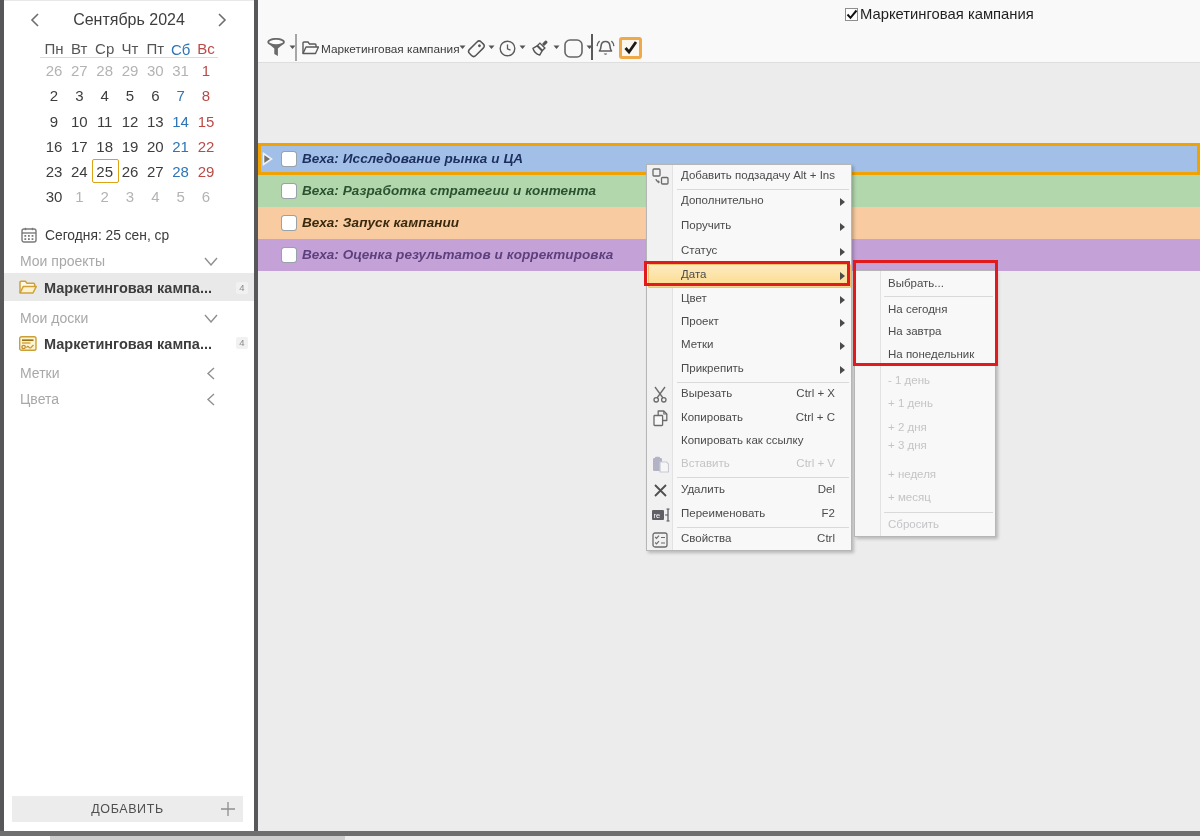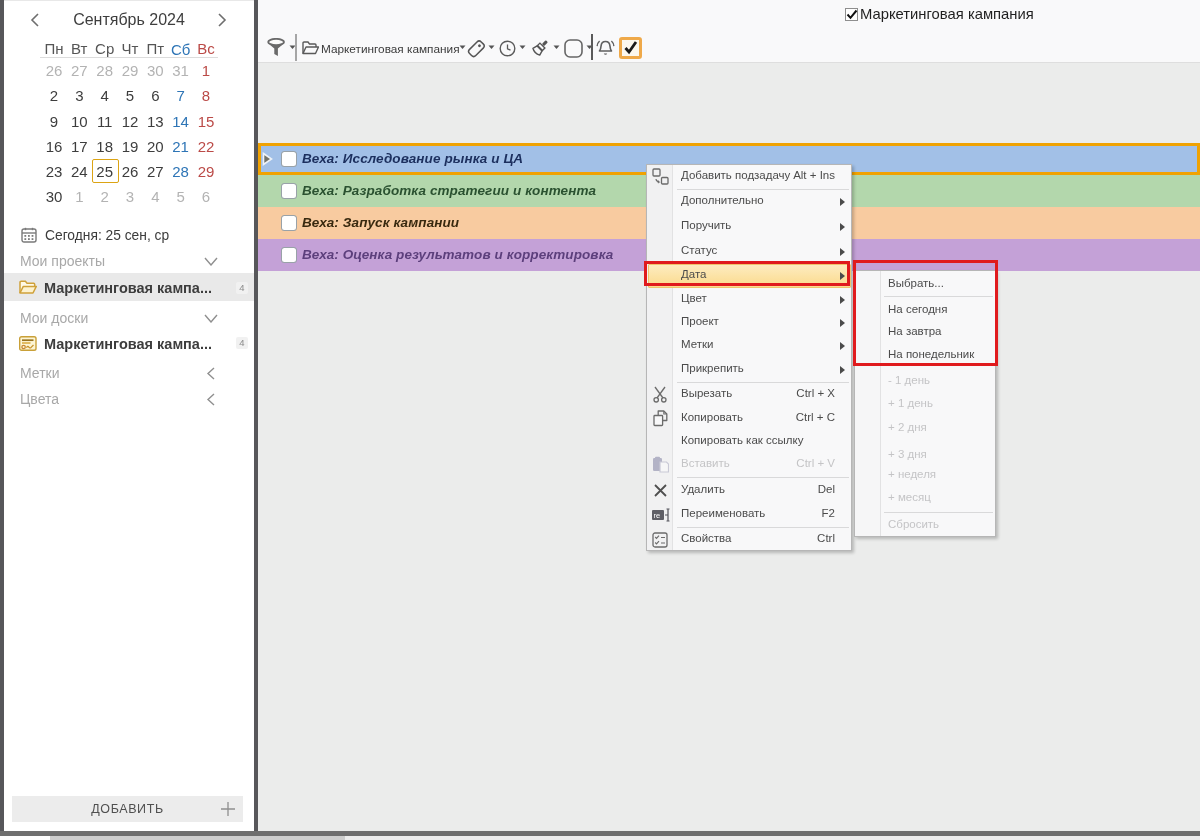--- a/index.html
+++ b/index.html
@@ -345,21 +345,21 @@
 </div>
 <div class="abs" id="submenu">
   <div class="abs" id="subgutter"></div>
   <div class="sitem" style="top:6.0px">Выбрать...</div>
   <div class="sitem" style="top:31.5px">На сегодня</div>
   <div class="sitem" style="top:54.0px">На завтра</div>
   <div class="sitem" style="top:76.5px">На понедельник</div>
   <div class="sitem dis" style="top:102.6px">- 1 день</div>
   <div class="sitem dis" style="top:126.1px">+ 1 день</div>
   <div class="sitem dis" style="top:149.6px">+ 2 дня</div>
-  <div class="sitem dis" style="top:177px">+ 3 дня</div>
+  <div class="sitem dis" style="top:168px">+ 3 дня</div>
   <div class="sitem dis" style="top:196.6px">+ неделя</div>
   <div class="sitem dis" style="top:220.1px">+ месяц</div>
   <div class="sitem dis" style="top:246.9px">Сбросить</div>
   <div class="msep" style="left:29px;top:25.2px"></div>
   <div class="msep" style="left:29px;top:241.0px"></div>
 </div>
 <div class="abs" id="redbox1"></div>
 <div class="abs" id="redbox2"></div>
 
 </body></html>

